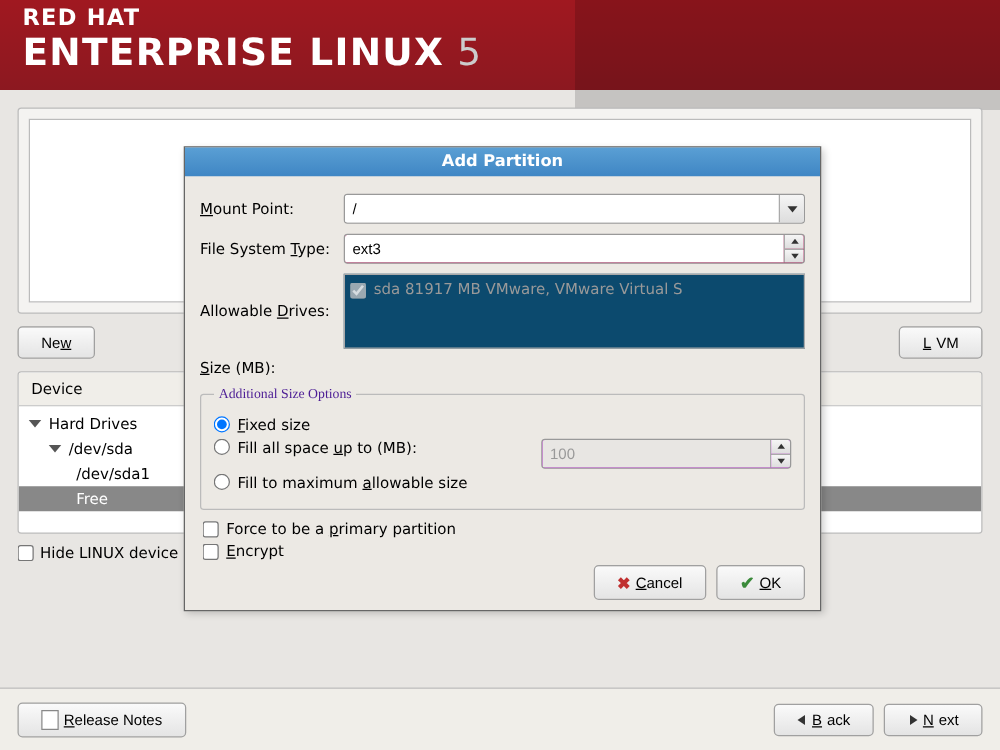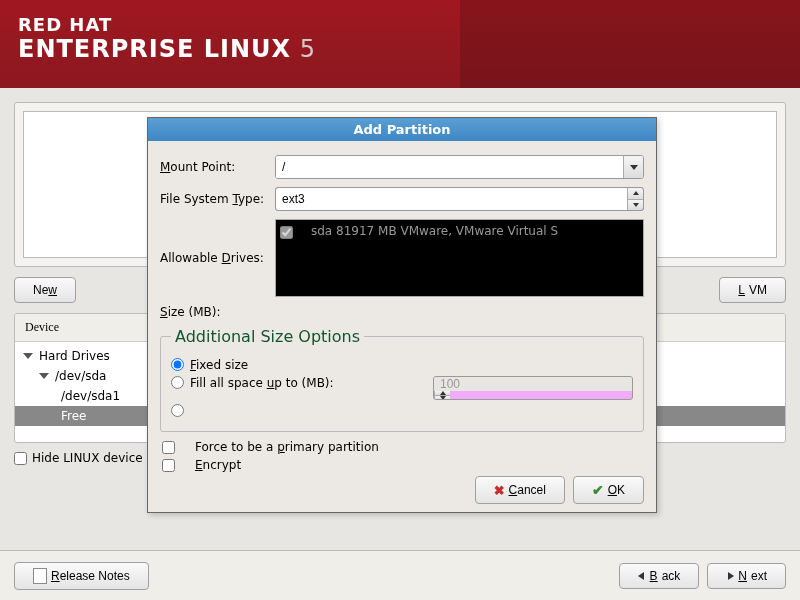--- a/index.html
+++ b/index.html
@@ -1,37 +1,37 @@
 <!DOCTYPE html>
 <html><head>
 <meta charset="utf-8">
 <style>
 * { box-sizing: border-box; margin: 0; padding: 0; }
 body { font-family: "DejaVu Sans", Arial, sans-serif; font-size: 12px; background: #e8e6e3; width: 800px; height: 600px; overflow: hidden; position: relative; }
 
-.header { height: 88px; background: linear-gradient(to bottom, #a01820, #8c1820); padding: 14px 18px; position: relative; }
+.header { height: 72px; background: linear-gradient(to bottom, #a01820, #8c1820); padding: 4px 18px; position: relative; }
 .header-text1 { color: #fff; font-size: 18px; font-weight: bold; letter-spacing: 1px; }
-.header-text2 { color: #fff; font-size: 24px; font-weight: bold; letter-spacing: 1px; }
+.header-text2 { color: #fff; font-size: 30px; font-weight: bold; letter-spacing: 1px; }
 .header-text2 .thin { font-weight: normal; color: #ccc; }
 .header-pattern { position: absolute; right: 0; top: 0; width: 340px; height: 88px; background: rgba(0,0,0,0.15); }
 
 .main { padding: 14px; }
 
 .panel { border: 1px solid #bbb; background: #f4f3f1; border-radius: 3px; }
 .bigbox { height: 165px; margin-bottom: 10px; position: relative; }
 .bigbox-inner { position: absolute; inset: 8px; background: #fff; border: 1px solid #bbb; }
 
 .btnrow { display: flex; gap: 6px; margin-bottom: 10px; }
 .btn { background: linear-gradient(#fafafa,#e4e4e4); border: 1px solid #a0a0a0; border-radius: 4px; padding: 5px 18px; font-size: 12px; cursor: pointer; display: inline-flex; align-items: center; gap: 4px; }
 .btn u { text-decoration: underline; }
 .spacer { flex: 1; }
 
 .devbox { height: 130px; border: 1px solid #bbb; border-radius: 3px; background: #fff; overflow: hidden; }
 .devheader { display: flex; background: #f0eee9; border-bottom: 1px solid #ccc; }
-.devheader div { padding: 6px 10px; border-right: 1px solid #ccc; font-family: Liberation Serif, serif; }
+.devheader div { padding: 6px 10px; border-right: 1px solid #ccc; }
 .devtree { padding: 4px 0; font-size: 12px; }
 .devtree .row { padding: 3px 8px; display: flex; align-items: center; gap: 4px; }
 .devtree .sel { background: #888; color: #fff; }
 .triangle { display: inline-block; width: 0; height: 0; border-left: 5px solid transparent; border-right: 5px solid transparent; border-top: 6px solid #555; margin-right: 2px; }
 
 .checkbox-row { display: flex; align-items: center; gap: 5px; margin-top: 8px; }
 .checkbox-row input { width: 13px; height: 13px; }
 
 .footer { position: absolute; bottom: 0; left: 0; right: 0; height: 50px; border-top: 1px solid #bbb; background: #f0eee9; display: flex; align-items: center; padding: 0 14px; gap: 8px; }
 
@@ -49,30 +49,30 @@
 .combo .arrow::after { content: ""; border-left: 4px solid transparent; border-right: 4px solid transparent; border-top: 5px solid #333; }
 
 .spinner { display: flex; border: 1px solid #999; background: #be185d; height: 24px; border-radius: 3px; overflow: hidden; }
 .spinner input { flex: 1; border: none; padding: 0 6px; font-size: 12px; outline: none; }
 .spinner .arrows { width: 16px; border-left: 1px solid #aaa; display: flex; flex-direction: column; }
 .spinner .arrows span { flex: 1; display: flex; align-items: center; justify-content: center; background: linear-gradient(#f5f5f5,#ddd); }
 .spinner .arrows span:first-child { border-bottom: 1px solid #aaa; }
 .spinner .up::after { content: ""; border-left: 3px solid transparent; border-right: 3px solid transparent; border-bottom: 4px solid #333; }
 .spinner .dn::after { content: ""; border-left: 3px solid transparent; border-right: 3px solid transparent; border-top: 4px solid #333; }
 
-.drives-box { flex: 1; height: 78px; border: 1px solid #aaa; background: #000000; padding: 4px; color: #999; font-size: 12px; display: flex; align-items: flex-start; gap: 18px; }
+.drives-box { flex: 1; height: 60px; border: 1px solid #aaa; background: #0c4a6e; padding: 4px; color: #999; font-size: 12px; display: flex; align-items: flex-start; gap: 6px; }
 .drives-box input[type=checkbox] { margin-top: 2px; }
 
 fieldset { border: 1px solid #bbb; border-radius: 3px; padding: 8px 10px 10px; margin-bottom: 8px; }
-fieldset legend { padding: 0 4px; color: #14532d; font-size: 16px; }
+fieldset legend { padding: 0 4px; color: #4c1d95; font-size: 11px; font-family: Liberation Serif, serif; }
 .radio-row { display: flex; gap: 6px; margin: 4px 0; }
 .radio-row input[type=radio] { width: 13px; height: 13px; }
-.cb-row { display: flex; align-items: center; gap: 20px; margin: 4px 0 4px 2px; }
+.cb-row { display: flex; align-items: center; gap: 6px; margin: 4px 0 4px 2px; }
 .disabled-spin { width: 200px; margin-left: auto; }
-.disabled-spin .spinner { background: #f0abfc; flex-direction: column; }
+.disabled-spin .spinner { background: #d946ef; }
 .disabled-spin .spinner input { background: #e8e6e3; color: #999; }
 
 .dlg-btns { display: flex; justify-content: flex-end; gap: 8px; margin-top: 4px; }
 .focus { box-shadow: inset 0 0 0 2px #4a90d9; }
 
 .icon-doc { width: 14px; height: 16px; background: #fff; border: 1px solid #888; display: inline-block; position: relative; }
 .icon-x { color: #c03030; font-weight: bold; font-size: 13px; }
 .icon-ok { color: #3a8a3a; font-weight: bold; font-size: 14px; }
 .icon-left::before { content: ""; display: inline-block; border-top: 4px solid transparent; border-bottom: 4px solid transparent; border-right: 6px solid #333; margin-right: 2px; }
 .icon-right::after { content: ""; display: inline-block; border-top: 4px solid transparent; border-bottom: 4px solid transparent; border-left: 6px solid #333; margin-left: 2px; }
@@ -195,20 +195,21 @@
             <input type="text" disabled="" value="100" style="">
             <div class="arrows">
                 <span class="up"></span>
                 <span class="dn"></span>
               </div>
           </div>
         </div>
       </div>
       <div class="radio-row">
         <input type="radio" name="so" style="">
+        <span>Fill to maximum <u>a</u>llowable size</span>
       </div>
     </fieldset>
 
     <div class="cb-row">
       <input type="checkbox" style="">
       <span>Force to be a <u>p</u>rimary partition</span>
     </div>
     <div class="cb-row">
       <input type="checkbox" style="">
       <span><u>E</u>ncrypt</span>

